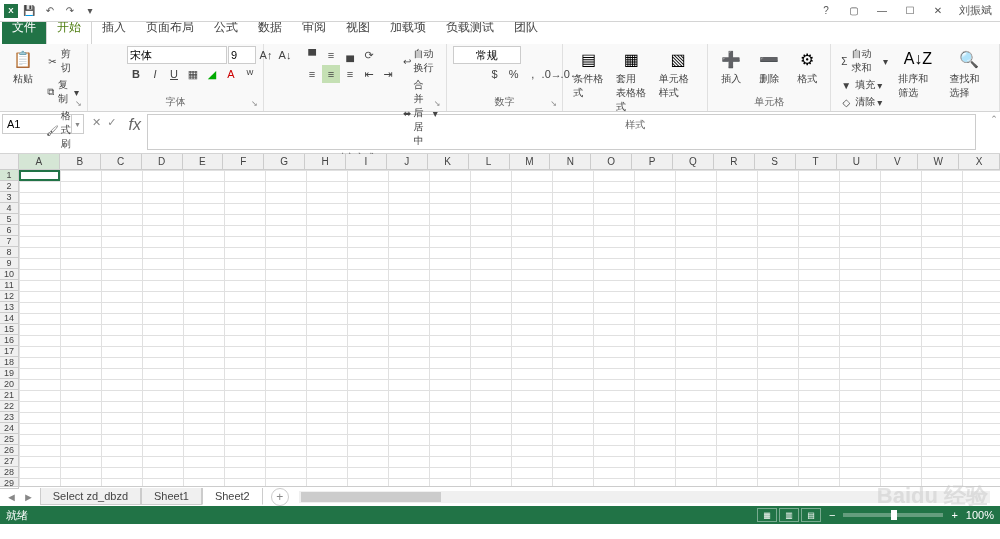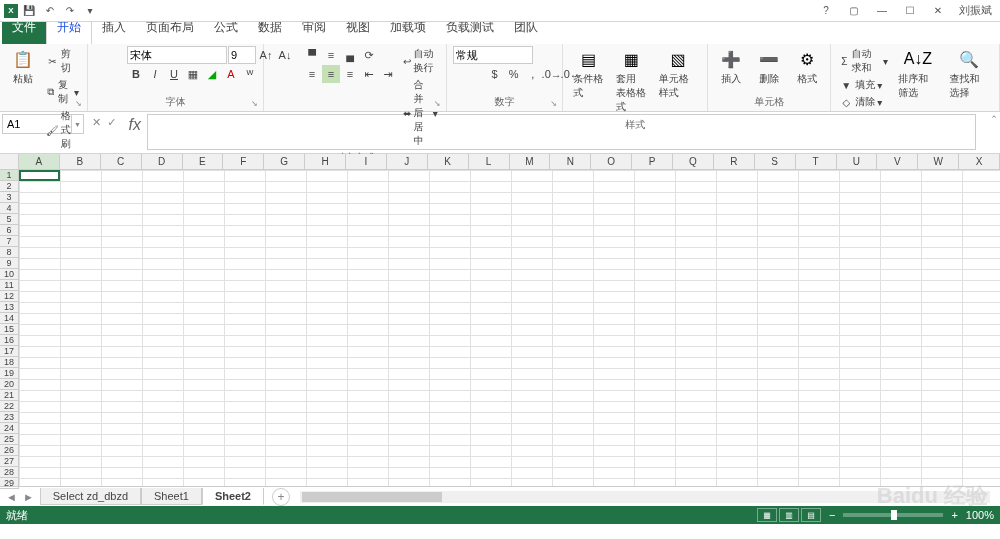--- a/index.html
+++ b/index.html
@@ -8,21 +8,21 @@
 .qat { display:flex; align-items:center; gap:4px; padding:0 4px; }
 .qat-icon { width:16px; height:16px; display:flex; align-items:center; justify-content:center; font-size:10px; color:#555; cursor:pointer; }
 .excel-logo { width:14px; height:14px; background:#217346; color:#fff; font-size:8px; font-weight:bold; display:flex; align-items:center; justify-content:center; }
 .title-center { position:absolute; left:50%; transform:translateX(-50%); color:#555; font-size:12px; }
 .title-right { margin-left:auto; display:flex; align-items:center; gap:2px; padding-right:2px; }
 .user-name { font-size:11px; color:#555; padding:0 6px; }
 .win-btn { width:26px; height:18px; display:flex; align-items:center; justify-content:center; font-size:10px; color:#555; cursor:pointer; }
 .tabs { height:22px; display:flex; align-items:flex-end; background:#fff; padding-left:2px; }
 .tab { padding:8px 10px; font-size:12px; color:#444; cursor:pointer; }
 .tab.file { background:#217346; color:#fff; }
-.tab.active { background:#fff; color:#1d4ed8; border-top:1px solid #d4d4d4; border-left:1px solid #d4d4d4; border-right:1px solid #d4d4d4;text-align:center; }
+.tab.active { background:#fff; color:#4d7c0f; border-top:1px solid #d4d4d4; border-left:1px solid #d4d4d4; border-right:1px solid #d4d4d4;text-align:center; }
 .ribbon { height:68px; background:#f9f9f9; border-bottom:1px solid #d4d4d4; display:flex; }
 .group { border-right:1px solid #e0e0e0; padding:2px 6px; display:flex; flex-direction:column; justify-content:space-between; position:relative; }
 .group-label { font-size:10px; color:#666; text-align:center; padding-top:2px; }
 .group-body { display:flex; gap:4px; align-items:flex-start; flex:1; }
 .big-btn { display:flex; flex-direction:column; align-items:center; gap:2px; padding:2px 4px; cursor:pointer; min-width:34px; }
 .big-btn .bicon { width:22px; height:22px; display:flex; align-items:center; justify-content:center; font-size:16px; }
 .big-btn span { font-size:10px; color:#444; }
 .mini-row { display:flex; align-items:center; gap:2px; font-size:10px; color:#444; cursor:pointer; padding:1px 2px; }
 .mini-icon { width:14px; height:14px; display:flex; align-items:center; justify-content:center; font-size:10px; }
 .font-select { font-size:11px; border:1px solid #ccc; background:#fff; height:18px; padding:0 2px; }
@@ -45,21 +45,21 @@
 .row-h { height:11px; border-right:1px solid #ccc; border-bottom:1px solid #ccc; text-align:center; font-size:9px; color:#444; line-height:11px; }
 .row-h.active { background:#d5e6d5; }
 .cells { position:absolute; left:19px; top:16px; right:0; bottom:0; background-image:
   linear-gradient(to right,#e0e0e0 1px,transparent 1px),
   linear-gradient(to bottom,#e0e0e0 1px,transparent 1px);
   background-size:41px 11px; }
 .sel-cell { position:absolute; left:0; top:0; width:41px; height:11px; border:2px solid #217346; pointer-events:none; }
 .sheet-tabs { height:20px; background:#fff; border-top:1px solid #ccc; display:flex; align-items:center; }
 .nav-arrows { display:flex; padding:0 6px; gap:6px; color:#888; }
 .sheet-tab { padding:2px 12px; border:1px solid #ccc; border-top:none; font-size:11px; color:#444; background:#f0f0f0; cursor:pointer; }
-.sheet-tab.active { background:#fff; border-bottom:1px solid #fff; font-weight:bold; }
+.sheet-tab.active { background:#fff; border-bottom:1px solid #fff; font-weight:normal; }
 .add-sheet { width:18px; height:18px; border:1px solid #ccc; border-radius:50%; display:flex; align-items:center; justify-content:center; font-size:12px; color:#888; margin-left:8px; cursor:pointer; }
 .hscroll { flex:1; margin:0 10px; height:12px; background:#f0f0f0; display:flex; align-items:center; }
 .hscroll-thumb { width:140px; height:10px; background:#ccc; margin-left:2px; }
 .statusbar { height:18px; background:#217346; color:#fff; display:flex; align-items:center; font-size:11px; padding:0 6px; }
 .status-right { margin-left:auto; display:flex; align-items:center; gap:8px; }
 .view-btns { display:flex; gap:2px; }
 .view-btn { width:20px; height:14px; border:1px solid rgba(255,255,255,0.4); display:flex; align-items:center; justify-content:center; font-size:8px; }
 .zoom-slider { width:100px; height:4px; background:rgba(255,255,255,0.3); position:relative; }
 .zoom-thumb { position:absolute; left:48px; top:-3px; width:6px; height:10px; background:#fff; }
 .watermark { position:absolute; right:12px; bottom:28px; color:rgba(200,200,200,0.5); font-size:22px; font-weight:bold; pointer-events:none; }
@@ -183,21 +183,21 @@
             <span>▾</span>
           </div>
       </div>
     </div>
     <div class="group-label">对齐方式</div>
     <div class="dialog-launcher">↘</div>
   </div>
 
   <div class="group" style="min-width:90px">
     <div class="group-body stack">
-      <input class="font-select" style="width: 80px;" value="常规">
+      <input class="font-select" style="width: 68px; text-align: center;" value="常规">
       <div class="btn-row">
         <div class="ribbon-btn">$</div>
         <div class="ribbon-btn">%</div>
         <div class="ribbon-btn">,</div>
         <div class="ribbon-btn">.0→</div>
         <div class="ribbon-btn">.0←</div>
       </div>
     </div>
     <div class="group-label">数字</div>
     <div class="dialog-launcher">↘</div>

